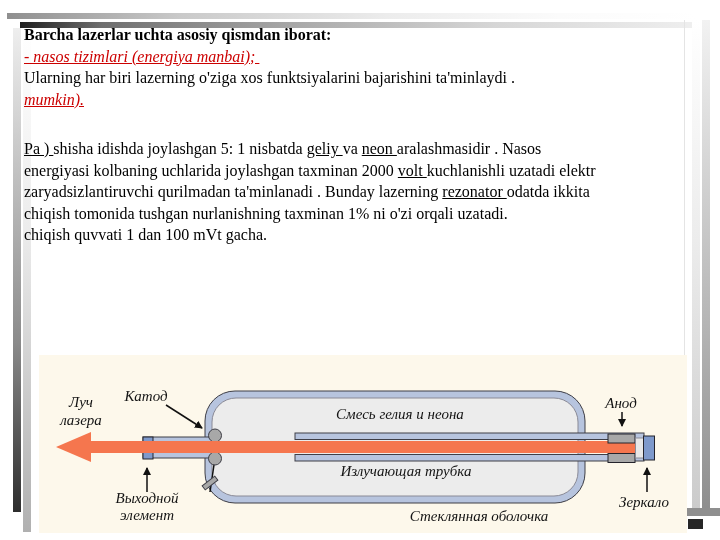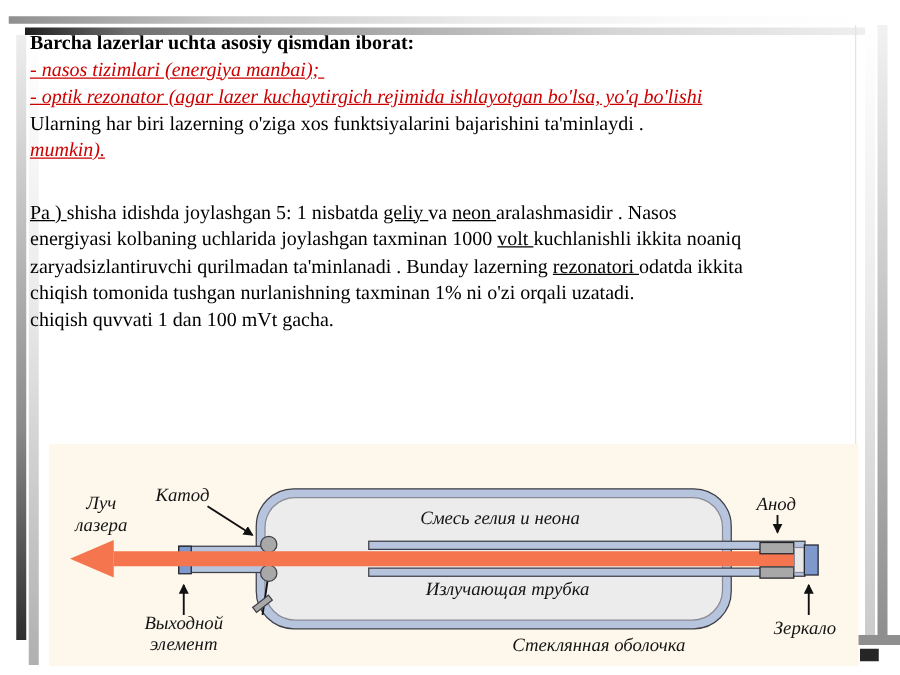--- a/index.html
+++ b/index.html
@@ -54,27 +54,26 @@
   <div class="bar" id="left-bar-light"></div>
   <div class="bar" id="right-edge-line"></div>
   <div class="bar" id="right-bar-light"></div>
   <div class="bar" id="right-bar-dark"></div>
   <div class="bar" id="corner-h-bar"></div>
   <div class="bar" id="corner-square"></div>
 
   <div id="text-block">
       <div class="line title"><span>Barcha lazerlar uchta asosiy qismdan iborat:</span></div>
       <div class="line red"><span class="u">- nasos tizimlari (energiya manbai); </span></div>
-      <div class="line red"><span class="u">- optik rezonator (agar lazer kuchaytirgich rejimida ishlayotgan bo'lsa, yo'q bo'lishi</span></div>
       <div class="line body"><span>Ularning har biri lazerning o'ziga xos funktsiyalarini bajarishini ta'minlaydi .</span></div>
       <div class="line red"><span class="u">mumkin).</span></div>
       <div class="line spacer"></div>
       <div class="line body"><span class="u">Pa ) </span><span>shisha idishda joylashgan 5: 1 nisbatda </span><span class="u">geliy </span><span>va </span><span class="u">neon </span><span>aralashmasidir . Nasos</span></div>
-      <div class="line body"><span>energiyasi kolbaning uchlarida joylashgan taxminan 1000 </span><span class="u">volt </span><span>kuchlanishli ikkita noaniq</span></div>
-      <div class="line body"><span>zaryadsizlantiruvchi qurilmadan ta'minlanadi . Bunday lazerning </span><span class="u">rezonatori </span><span>odatda ikkita</span></div>
+      <div class="line body"><span>energiyasi kolbaning uchlarida joylashgan taxminan 2000 </span><span class="u">volt </span><span>kuchlanishli uzatadi elektr</span></div>
+      <div class="line body"><span>zaryadsizlantiruvchi qurilmadan ta'minlanadi . Bunday lazerning </span><span class="u">rezonator </span><span>odatda ikkita</span></div>
       <div class="line body"><span>chiqish tomonida tushgan nurlanishning taxminan 1% ni o'zi orqali uzatadi.</span></div>
       <div class="line body"><span>chiqish quvvati 1 dan 100 mVt gacha.</span></div>
     </div>
 
   <svg id="diagram" viewBox="0 0 648 178" width="648" height="178" xmlns="http://www.w3.org/2000/svg">
     <defs>
       <marker id="ah" markerUnits="userSpaceOnUse" markerWidth="10" markerHeight="10" refX="7" refY="4" orient="auto">
         <path d="M0,0 L8,4 L0,8 z" fill="#111"></path>
       </marker>
     </defs>

